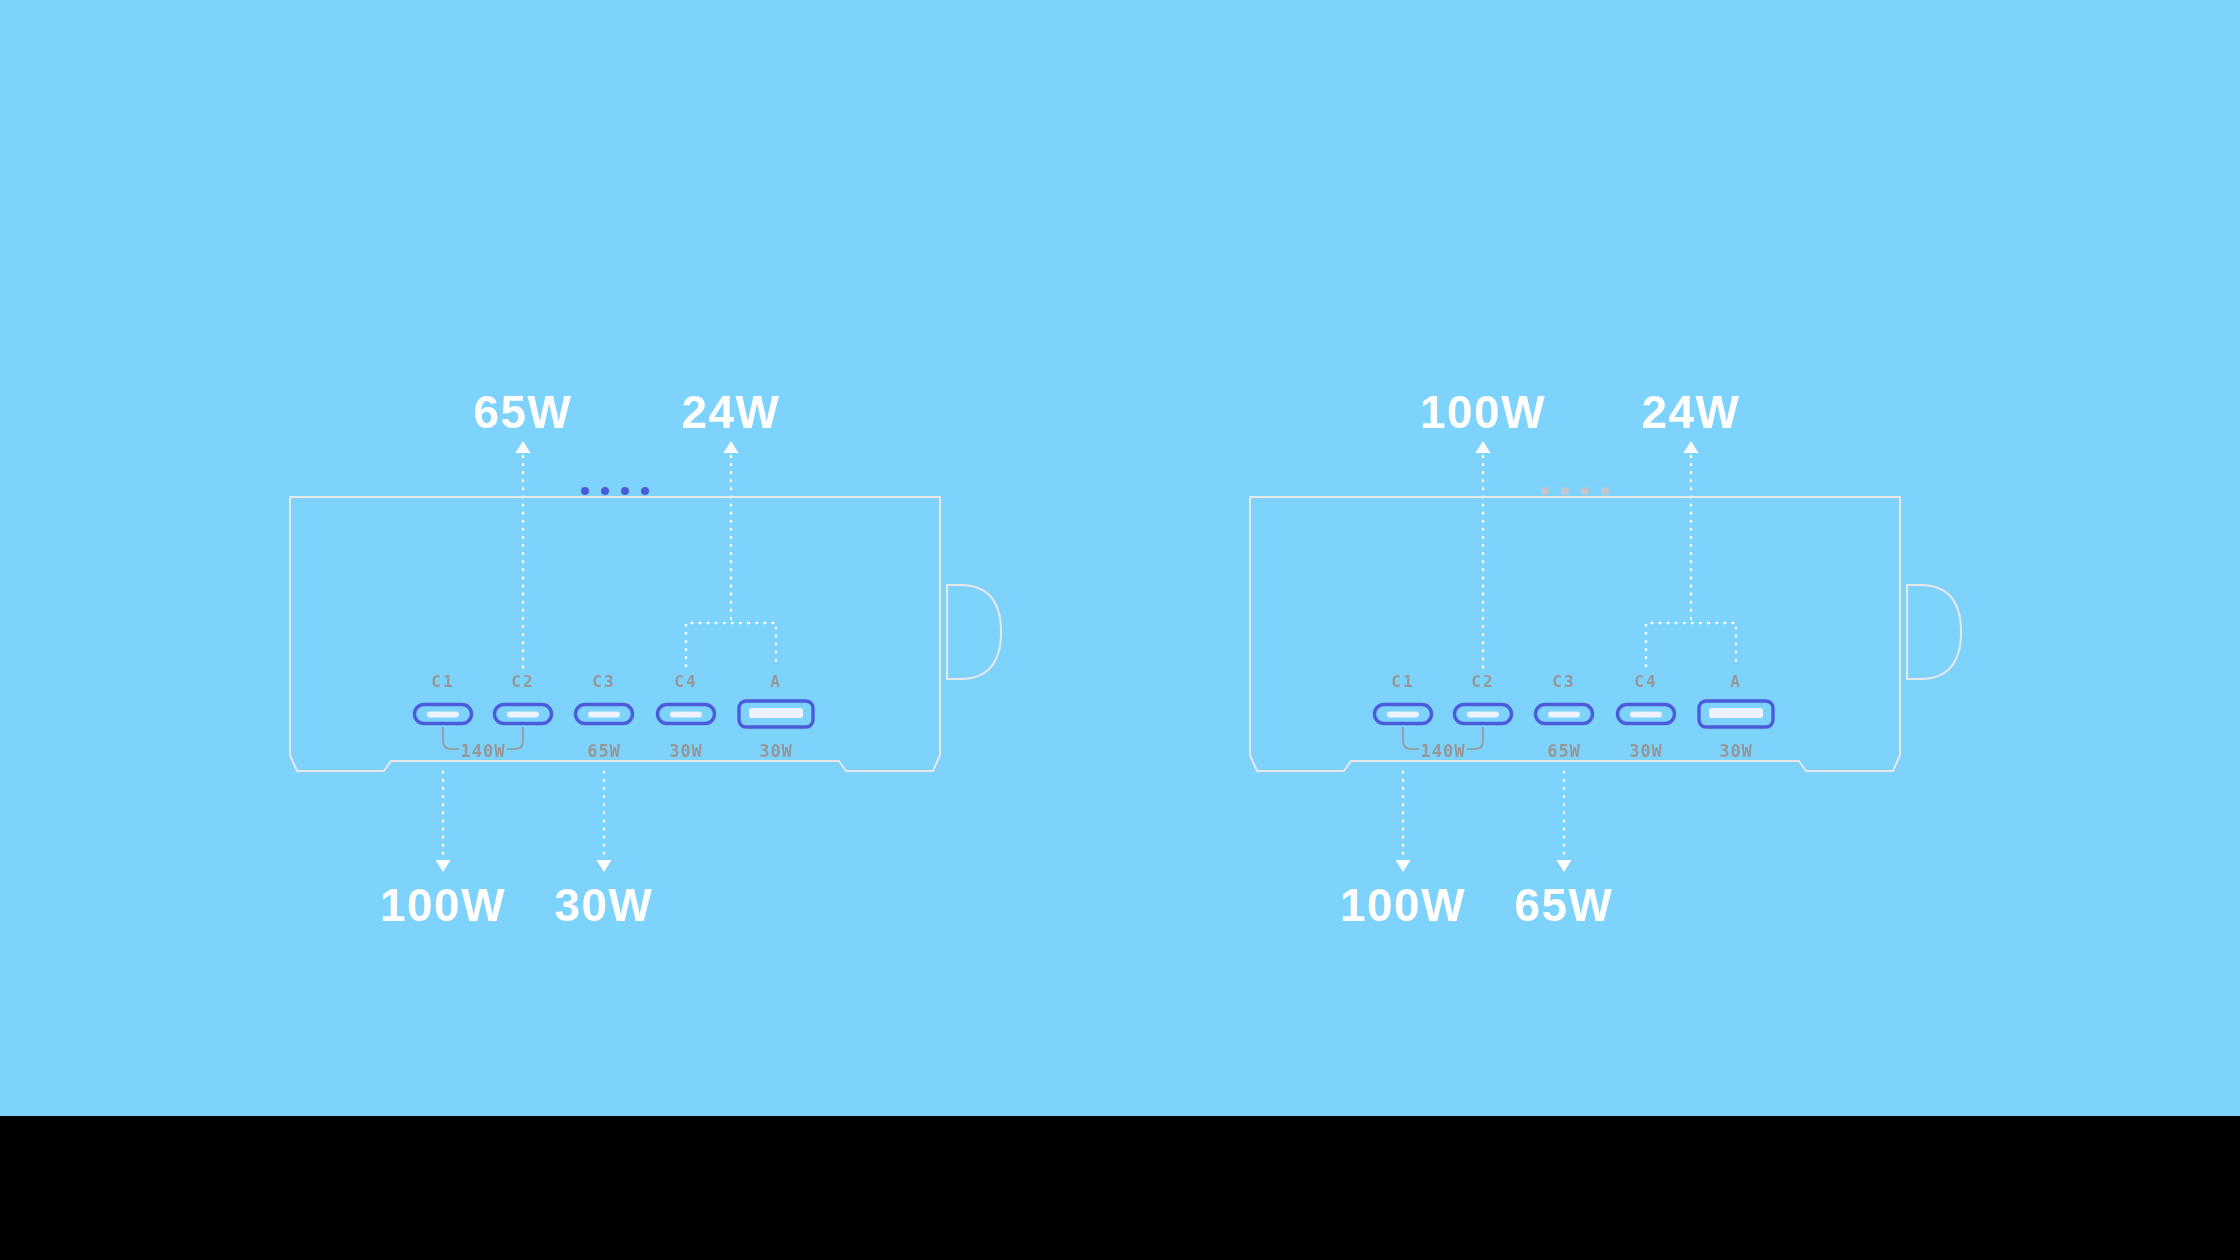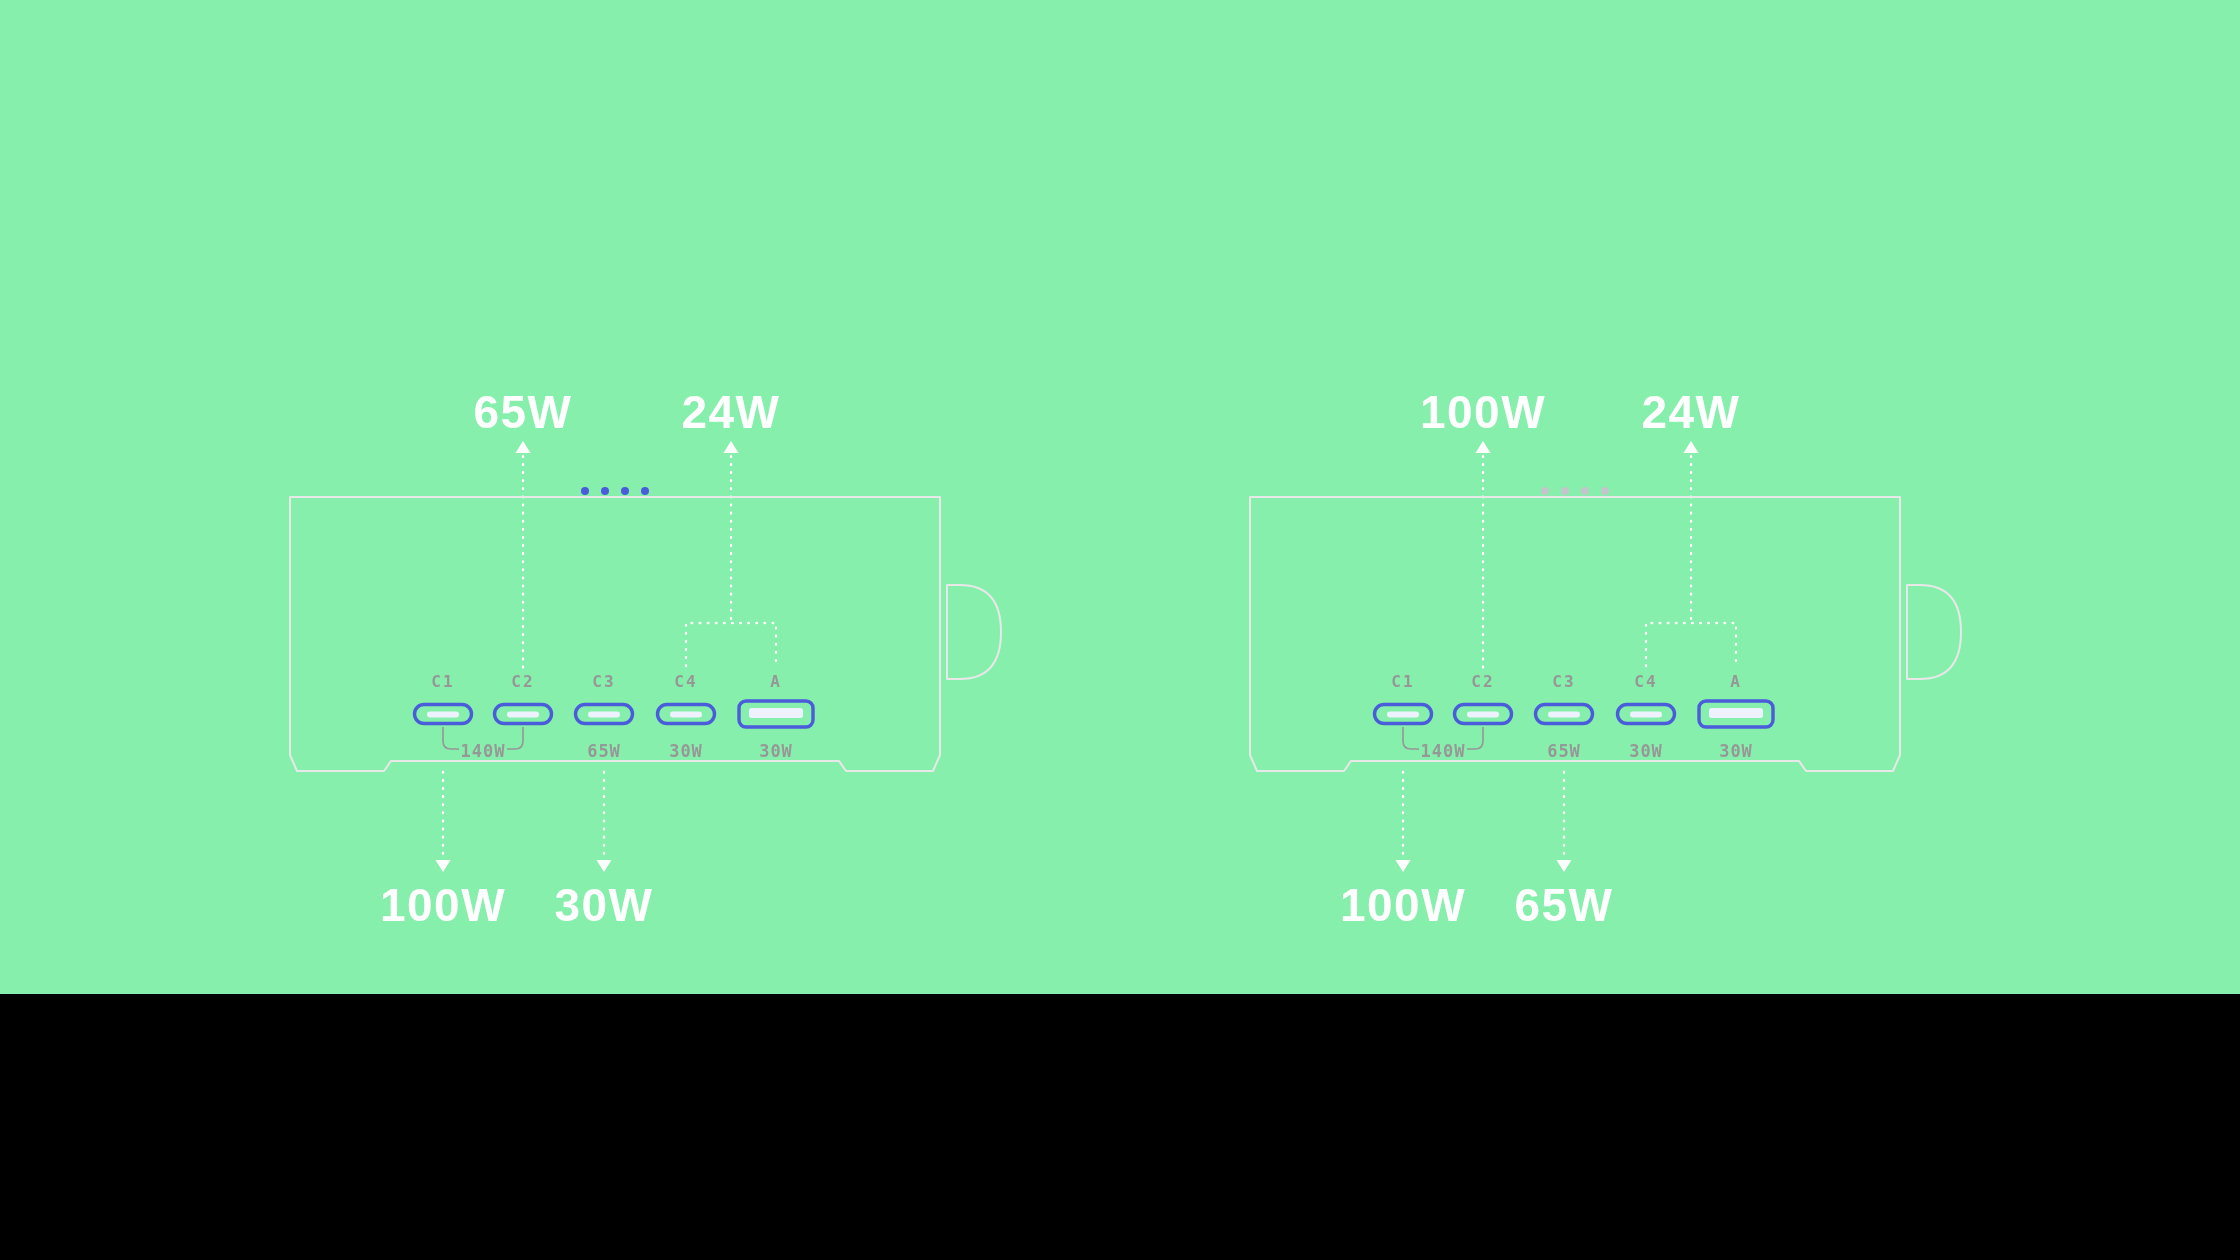--- a/index.html
+++ b/index.html
@@ -7,22 +7,22 @@
     padding: 0;
     background: #000000;
     width: 2240px;
     height: 1260px;
     overflow: hidden;
     font-family: "Liberation Sans", sans-serif;
   }
   .stage {
     position: relative;
     width: 2240px;
-    height: 994px;
-    background: #86efac;
+    height: 1116px;
+    background: #7dd3fc;
   }
   svg { display: block; }
 
   .outline {
     stroke: #e8e8e8;
     stroke-width: 2;
     fill: none;
     stroke-linejoin: round;
   }
   .dotted {

